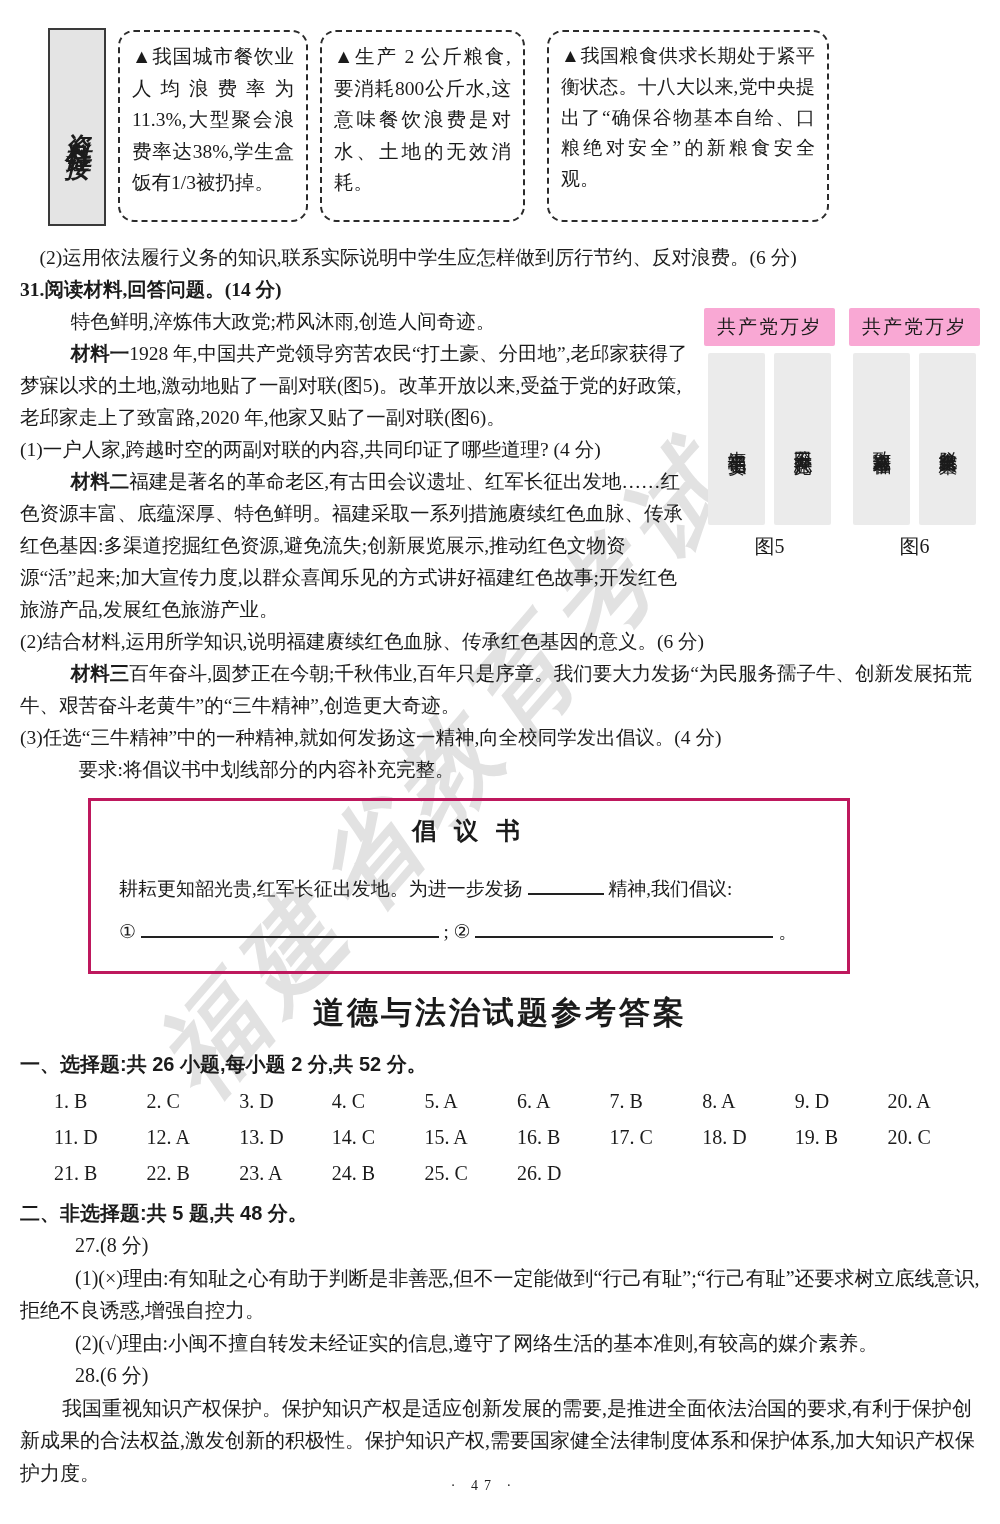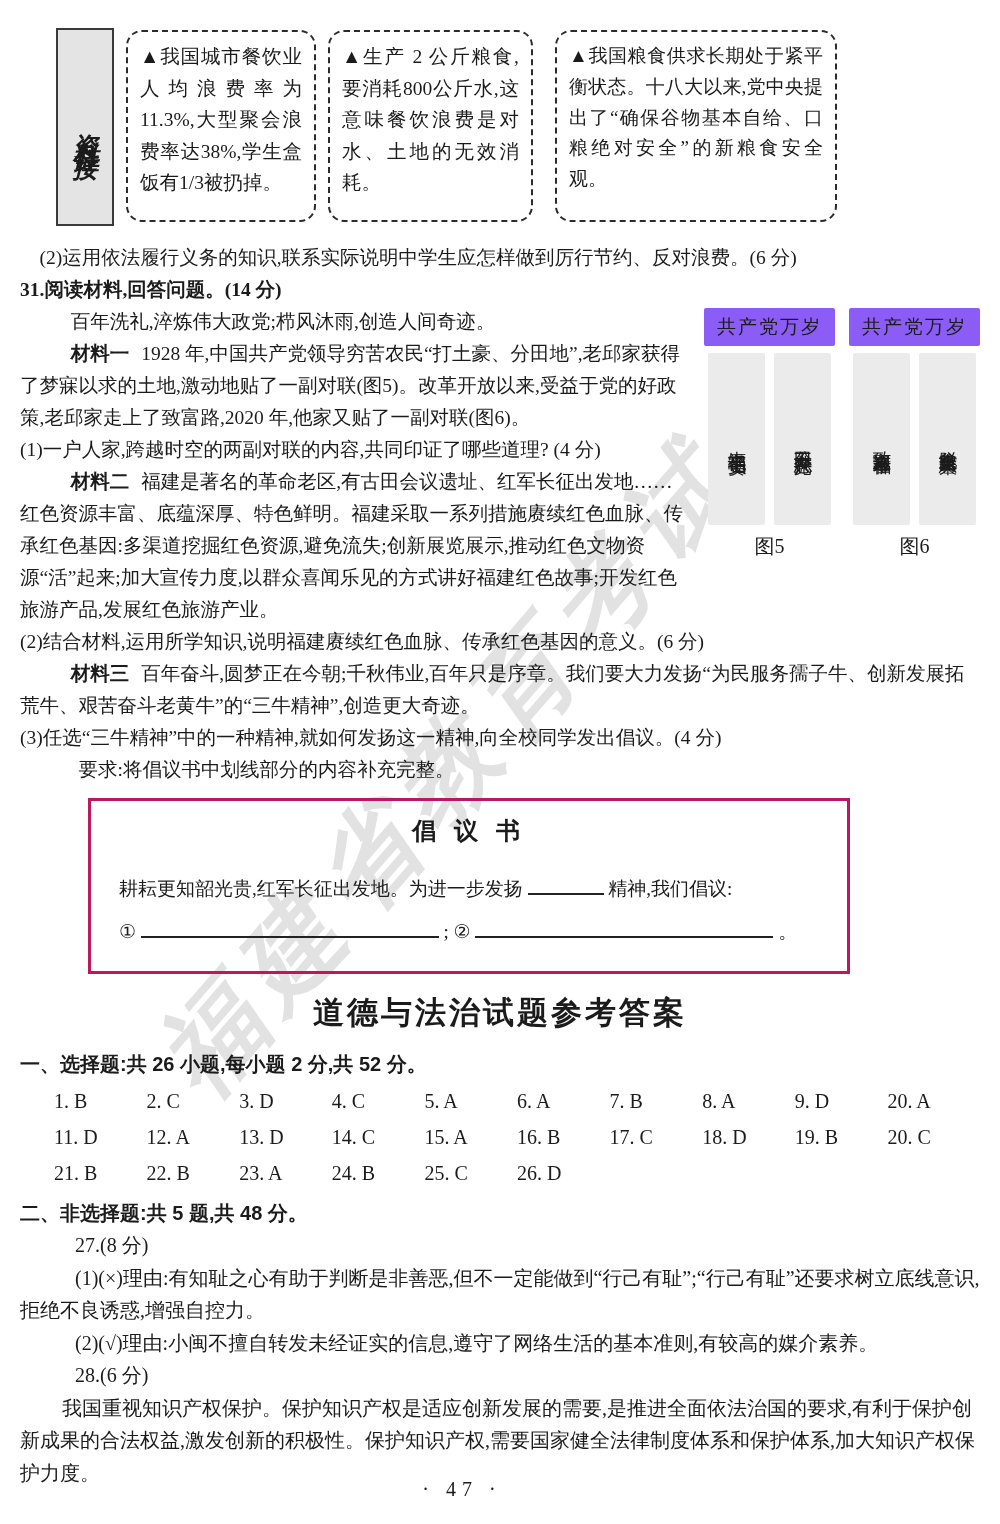--- a/index.html
+++ b/index.html
@@ -11,21 +11,21 @@
 
   
   .watermark{
     position:absolute;left:20px;top:700px;width:860px;z-index:1;
     transform:rotate(-49deg);transform-origin:center;
     font-size:102px;font-weight:bold;font-style:italic;letter-spacing:16px;
     color:rgba(110,110,110,0.20);white-space:nowrap;pointer-events:none;text-align:center;
   }
 
   
-  .datalink-row{display:flex;align-items:flex-start;margin-left:36px;height:202px;}
+  .datalink-row{display:flex;align-items:flex-start;margin-left:28px;height:202px;}
   .datalink-label{
     width:58px;height:198px;border:2px solid #3a3a3a;background:#e4e4e4;box-sizing:border-box;
     display:flex;align-items:center;justify-content:center;
     writing-mode:vertical-rl;text-orientation:upright;
     font-weight:bold;font-style:italic;font-size:25px;letter-spacing:7px;
   }
   .dash-box{
     border:2.5px dashed #2b2b2b;border-radius:16px;box-sizing:border-box;
     height:192px;margin-top:2px;padding:9px 12px;font-size:19.5px;line-height:1.62;
     text-align:justify;
@@ -34,26 +34,26 @@
   .dash-box.b2{width:205px;margin-left:12px;}
   .dash-box.b3{width:282px;margin-left:22px;font-size:19px;}
 
   
   .bodytext{margin-top:12px;font-size:19.5px;line-height:32px;}
   .bodytext p{margin:0;}
   p.qline{text-indent:1em;}
   p.indent{text-indent:2.6em;}
   p.req{text-indent:3em;}
   .bold{font-weight:bold;}
-  .mat-label{font-weight:bold;margin-right:12px;}
+  .mat-label{font-weight:bold;}
 
   
   .figures{float:right;width:276px;margin:2px 0 10px 14px;display:flex;gap:14px;}
   .couplet{width:131px;text-align:center;}
-  .plaque{background:#8b5cf6;height:38px;line-height:38px;font-size:19px;letter-spacing:2px;border-radius:2px;}
+  .plaque{background:#f9a8d4;height:38px;line-height:38px;font-size:19px;letter-spacing:2px;border-radius:2px;}
   .strips{display:flex;gap:9px;justify-content:center;margin-top:7px;}
   .strip{
     background:#ebebeb;width:57px;height:172px;border-radius:2px;box-sizing:border-box;
     display:flex;align-items:center;justify-content:center;
     writing-mode:vertical-rl;text-orientation:upright;font-size:18.5px;letter-spacing:1px;
   }
   .fig-caption{font-size:20px;margin-top:5px;}
 
   
   .proposal{
@@ -73,21 +73,21 @@
   .mcq-grid{
     display:grid;grid-template-columns:repeat(10,1fr);row-gap:13px;
     padding-left:34px;margin:10px 0 12px 0;font-size:20px;
   }
   .ans-block{font-size:20px;line-height:32.5px;}
   .ans-block p{margin:0;}
   .qnum{padding-left:55px;}
   .ans-par{text-indent:55px;}
   .ans-par28{text-indent:42px;}
 
-  .page-number{position:absolute;left:0;width:924px;top:1478px;text-align:center;font-size:20px;letter-spacing:6px;z-index:2;}
+  .page-number{position:absolute;left:0;width:924px;top:1478px;text-align:center;font-size:14px;letter-spacing:6px;z-index:2;padding-left:22px;}
 </style>
 </head>
 <body>
 
 <div class="watermark">福建省教育考试</div>
 
 <div class="page">
 
   <div class="datalink-row">
     <div class="datalink-label">资料链接</div>
@@ -114,21 +114,21 @@
         <div class="couplet">
           <div class="plaque">共产党万岁</div>
           <div class="strips">
             <div class="strip">致富迎来幸福春</div>
             <div class="strip">脱贫全靠惠民策</div>
           </div>
           <div class="fig-caption">图6</div>
         </div>
       </div>
 
-      <p class="indent">百年洗礼,淬炼伟大政党;栉风沐雨,创造人间奇迹。</p>
+      <p class="indent">特色鲜明,淬炼伟大政党;栉风沐雨,创造人间奇迹。</p>
       <p class="indent"><span class="mat-label">材料一</span><span>1928 年,中国共产党领导穷苦农民“打土豪、分田地”,老邱家获得了梦寐以求的土地,激动地贴了一副对联(图5)。改革开放以来,受益于党的好政策,老邱家走上了致富路,2020 年,他家又贴了一副对联(图6)。</span></p>
       <p>(1)一户人家,跨越时空的两副对联的内容,共同印证了哪些道理? (4 分)</p>
       <p class="indent"><span class="mat-label">材料二</span><span>福建是著名的革命老区,有古田会议遗址、红军长征出发地……红色资源丰富、底蕴深厚、特色鲜明。福建采取一系列措施赓续红色血脉、传承红色基因:多渠道挖掘红色资源,避免流失;创新展览展示,推动红色文物资源“活”起来;加大宣传力度,以群众喜闻乐见的方式讲好福建红色故事;开发红色旅游产品,发展红色旅游产业。</span></p>
       <p>(2)结合材料,运用所学知识,说明福建赓续红色血脉、传承红色基因的意义。(6 分)</p>
       <p class="indent"><span class="mat-label">材料三</span><span>百年奋斗,圆梦正在今朝;千秋伟业,百年只是序章。我们要大力发扬“为民服务孺子牛、创新发展拓荒牛、艰苦奋斗老黄牛”的“三牛精神”,创造更大奇迹。</span></p>
       <p>(3)任选“三牛精神”中的一种精神,就如何发扬这一精神,向全校同学发出倡议。(4 分)</p>
       <p class="req">要求:将倡议书中划线部分的内容补充完整。</p>
     </div>
   </div>
 

